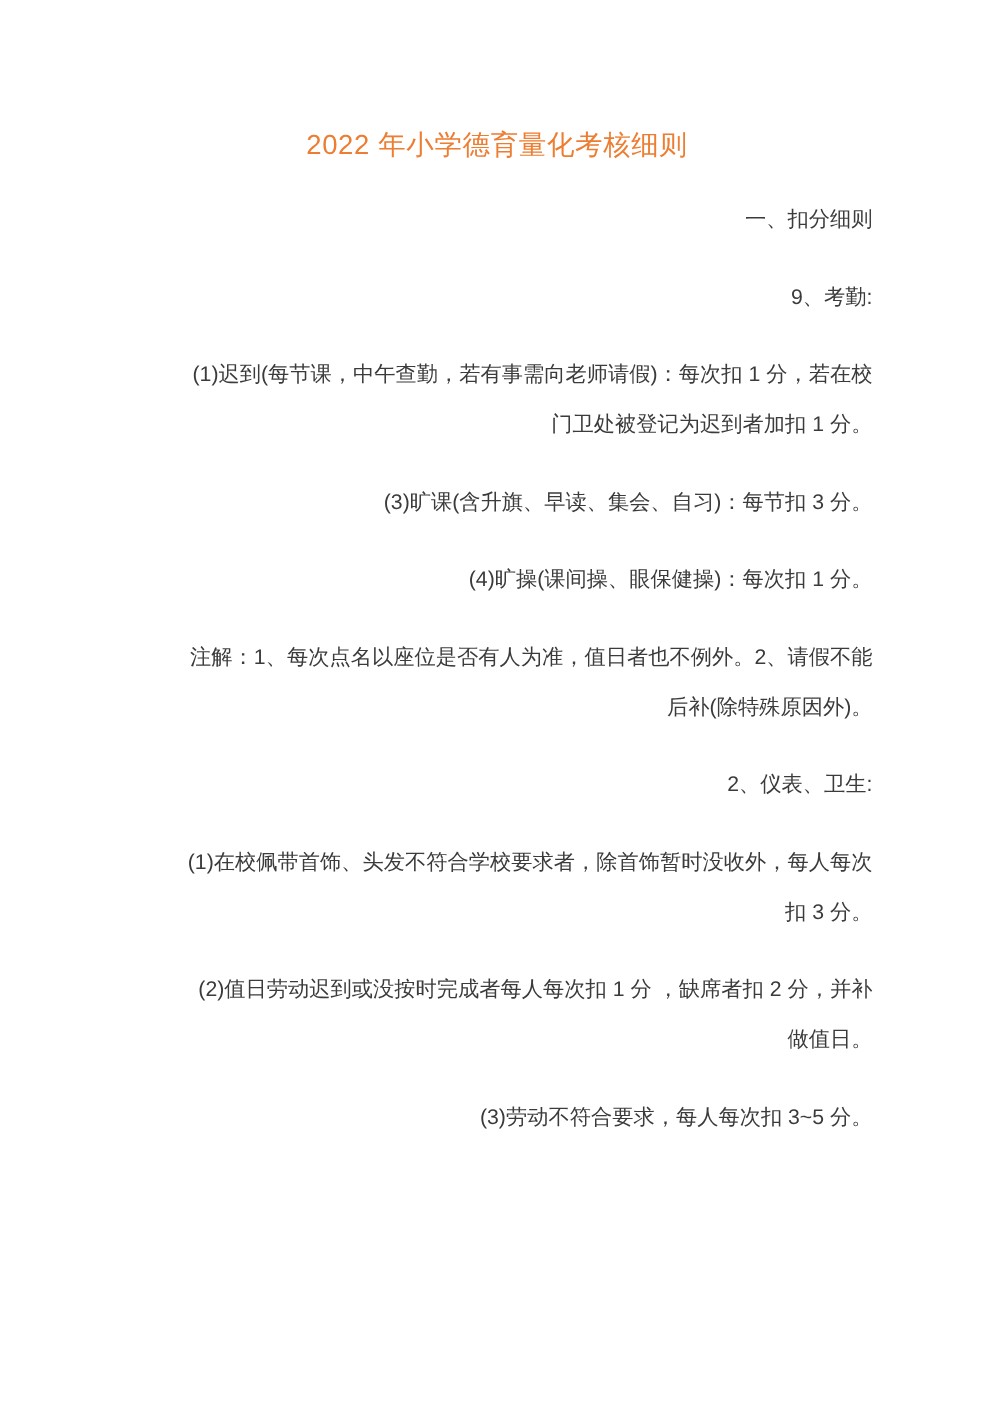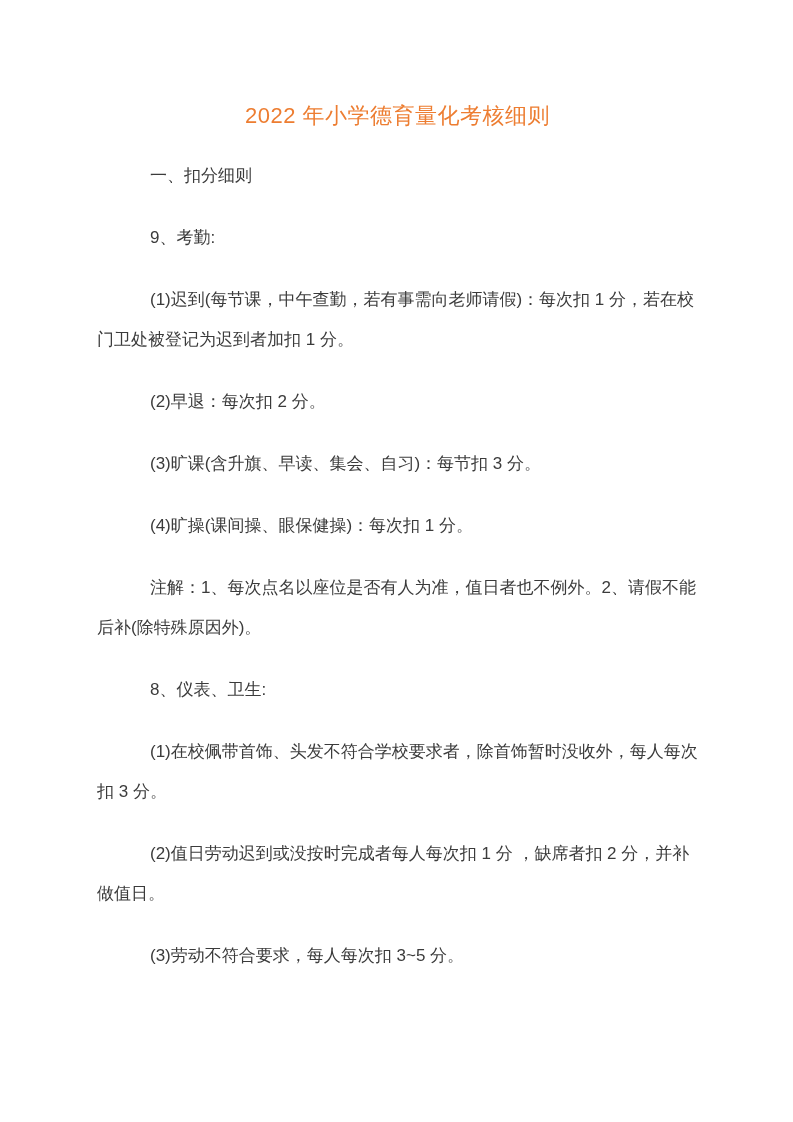--- a/index.html
+++ b/index.html
@@ -33,35 +33,34 @@
     text-align: center;
     letter-spacing: 0.5px;
     color: var(--accent);
   }
   .doc-body p {
     margin: 0 0 22px 0;
     font-size: 17px;
     line-height: 40px;
     color: var(--text);
     text-indent: 53px;
-    text-align: left;
+    text-align: right;
     word-break: break-all;
   }
 </style>
 </head>
 <body>
 
 <div class="page">
   <h1 class="title">2022 年小学德育量化考核细则</h1>
   <div class="doc-body">
       <p>一、扣分细则</p>
       <p>9、考勤:</p>
       <p>(1)迟到(每节课，中午查勤，若有事需向老师请假)：每次扣 1 分，若在校门卫处被登记为迟到者加扣 1 分。</p>
-      <p>(2)早退：每次扣 2 分。</p>
       <p>(3)旷课(含升旗、早读、集会、自习)：每节扣 3 分。</p>
       <p>(4)旷操(课间操、眼保健操)：每次扣 1 分。</p>
       <p>注解：1、每次点名以座位是否有人为准，值日者也不例外。2、请假不能后补(除特殊原因外)。</p>
-      <p>8、仪表、卫生:</p>
+      <p>2、仪表、卫生:</p>
       <p>(1)在校佩带首饰、头发不符合学校要求者，除首饰暂时没收外，每人每次扣 3 分。</p>
       <p>(2)值日劳动迟到或没按时完成者每人每次扣 1 分 ，缺席者扣 2 分，并补做值日。</p>
       <p>(3)劳动不符合要求，每人每次扣 3~5 分。</p>
     </div>
 </div>
 
 </body></html>

